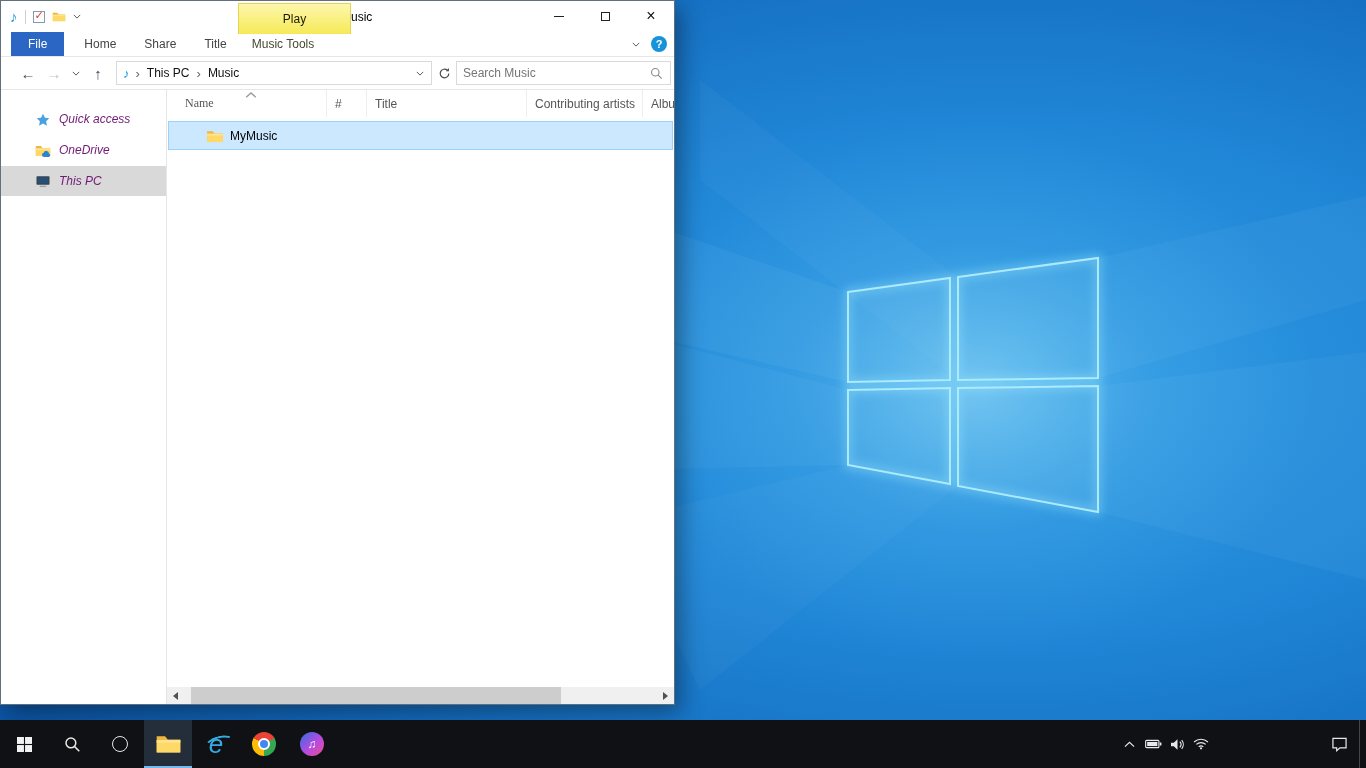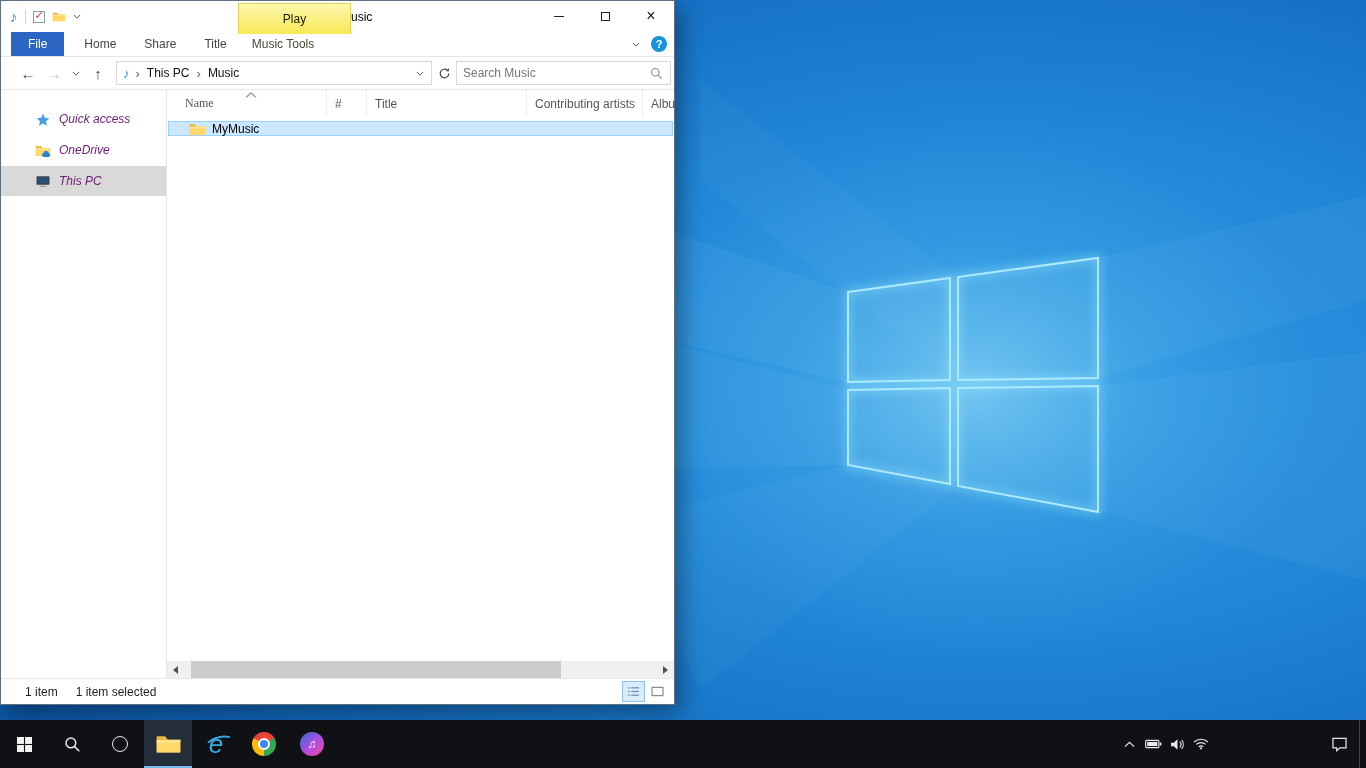--- a/index.html
+++ b/index.html
@@ -83,21 +83,21 @@
   .col-headers { height:27px; flex:0 0 auto; display:flex; align-items:center; color:#555;
                  position:relative; overflow:hidden; }
   .col { height:100%; display:flex; align-items:center; border-right:1px solid #ededed; flex:0 0 auto; }
   .c-name { width:160px; padding-left:18px;font-family:Liberation Serif, serif; }
   .c-num { width:40px; padding-left:8px; }
   .c-title { width:160px; padding-left:8px; }
   .c-artists { width:116px; padding-left:8px; }
   .c-album { width:110px; padding-left:8px; border-right:none; }
   .sort-glyph { position:absolute; left:78px; top:2px; width:12px; height:6px; }
   .rows { flex:1; min-height:0; overflow:hidden; padding-top:4px; }
-  .row { height:15px; margin:0 1px; display:flex; align-items:center; gap:6px; padding-left:19px; }
+  .row { height:29px; margin:0 1px; display:flex; align-items:center; gap:6px; padding-left:37px; }
   .row.selected { background:#cce8ff; border:1px solid #99d1ff; }
   .row-ic { width:18px; height:14px; flex:0 0 auto; }
   .row-name { color:#000; }
 
   .hscroll { height:17px; flex:0 0 auto; background:#f0f0f0; position:relative; }
   .sb-arrow { position:absolute; top:0; width:17px; height:17px; display:flex; align-items:center; justify-content:center; }
   .sb-arrow.left { left:0; }
   .sb-arrow.right { right:0; }
   .sb-arrow.left i { border-right:5px solid #505050; border-top:4px solid transparent; border-bottom:4px solid transparent; }
   .sb-arrow.right i { border-left:5px solid #505050; border-top:4px solid transparent; border-bottom:4px solid transparent; }
@@ -402,36 +402,20 @@
             <i></i>
           </span>
         <span class="sb-thumb"></span>
         <span class="sb-arrow right">
             <i></i>
           </span>
       </div>
     </div>
   </div>
 
-  <div class="statusbar">
-    <span class="st-count">1 item</span>
-    <span class="st-sel">1 item selected</span>
-    <div class="view-btns">
-      <span class="vb active">
-          <svg class="ic-view">
-            <use href="#i-details-view"></use>
-          </svg>
-        </span>
-      <span class="vb">
-          <svg class="ic-view">
-            <use href="#i-thumb-view"></use>
-          </svg>
-        </span>
-    </div>
-  </div>
 </div>
 
 <div class="taskbar">
   <div class="tb-btn">
       <svg class="ic-win">
         <use href="#i-winlogo"></use>
       </svg>
     </div>
   <div class="tb-btn">
       <svg class="ic-tb-mag">

